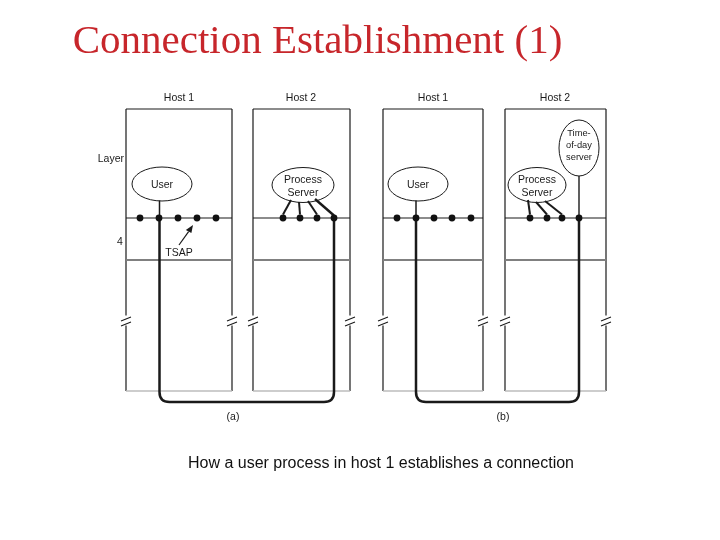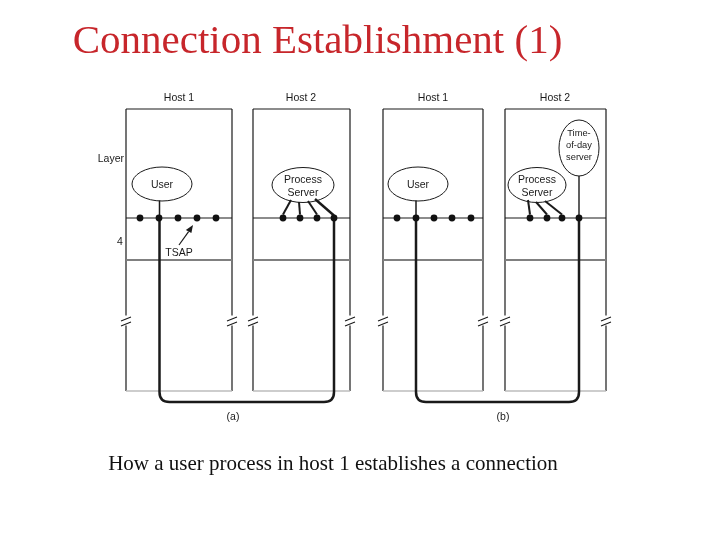--- a/index.html
+++ b/index.html
@@ -20,22 +20,22 @@
     font-family:"Liberation Sans", sans-serif;
     font-size:10.5px;fill:#1a1a1a;
   }
   svg .lbl-small{
     font-family:"Liberation Sans", sans-serif;
     font-size:9.3px;fill:#1a1a1a;
   }
   .caption{
     position:absolute;top:449px;left:0;width:666px;
     text-align:center;
-    font-family:Liberation Serif, serif;
-    font-size:21px;line-height:28.5px;color:#111111;
+    font-family:Liberation Sans, sans-serif;
+    font-size:16px;line-height:28.5px;color:#111111;padding-left:48px;
   }
 </style>
 </head>
 <body>
 
 <h1 class="slide-title">Connection Establishment (1)</h1>
 
 <svg class="diagram" width="720" height="540" viewBox="0 0 720 540">
 
   <g stroke="#1a1a1a" stroke-width="1.2" fill="none">

